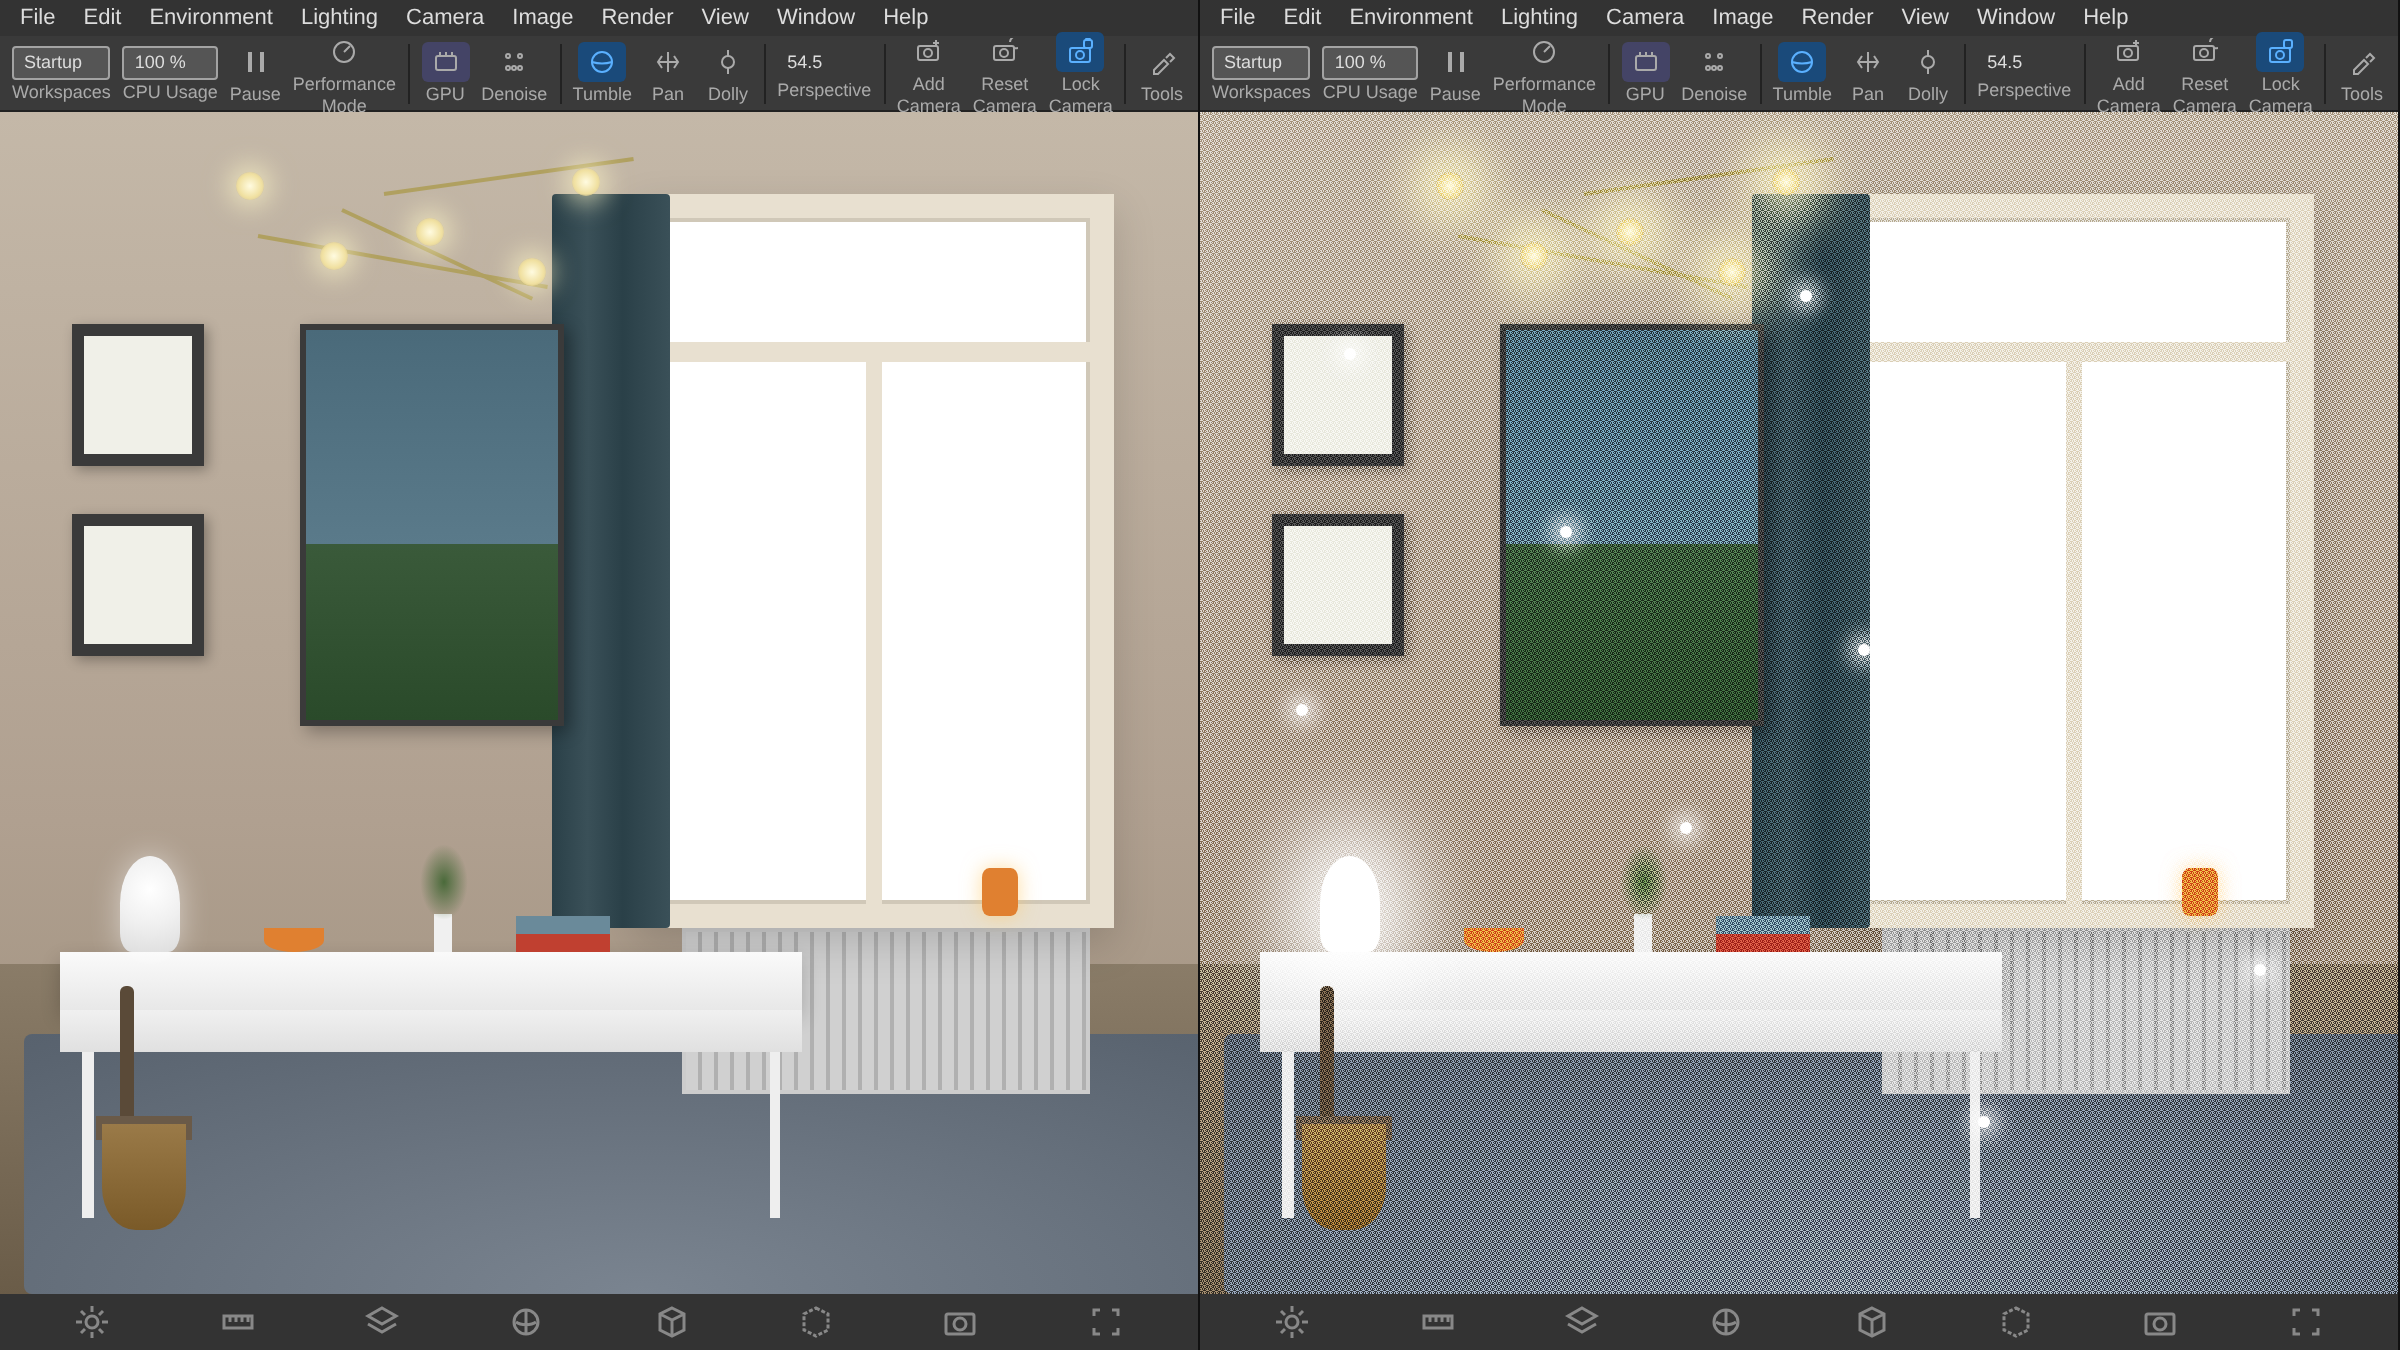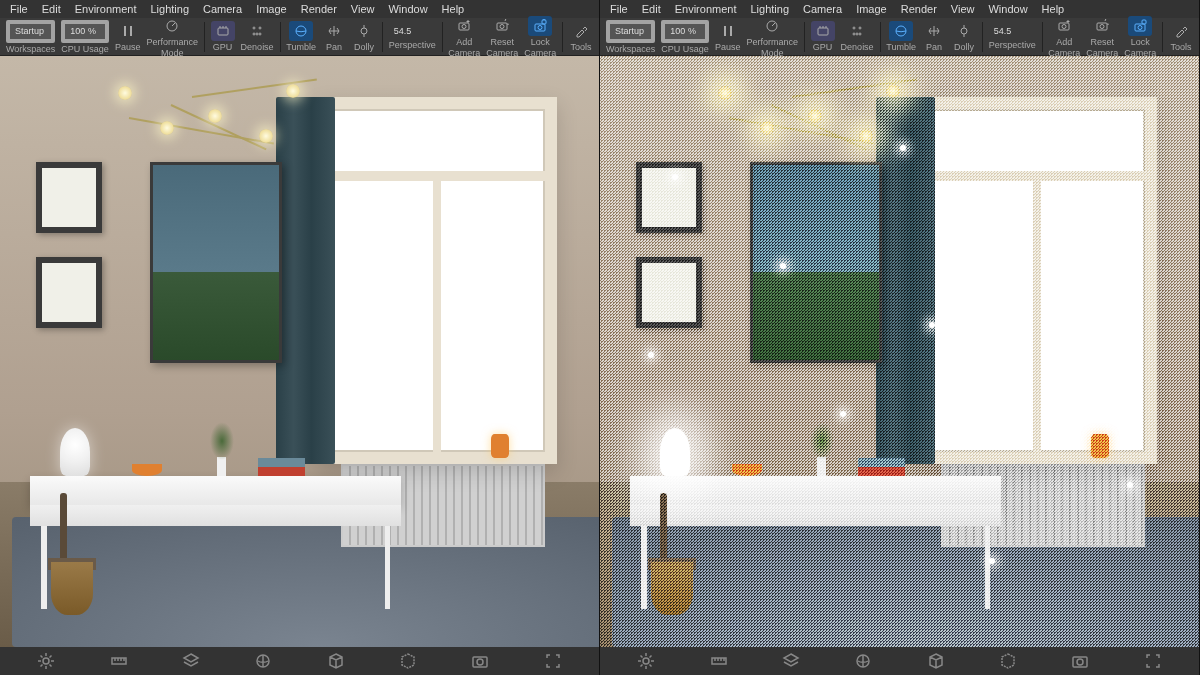--- a/index.html
+++ b/index.html
@@ -49,21 +49,21 @@
     gap: 1px;
     padding: 0 2px;
   }
   .tool-stack {
     display: flex;
     flex-direction: column;
     gap: 1px;
   }
   .tool-btn {
     background: #555;
-    border: 4px solid #a3a3a3;
+    border: 1px solid #a3a3a3;
     color: #ddd;
     font-size: 9px;
     padding: 1px 5px;
     border-radius: 2px;
     white-space: nowrap;
     line-height: 13px;
   }
   .tool-label {
     font-size: 9px;
     color: #aaa;

